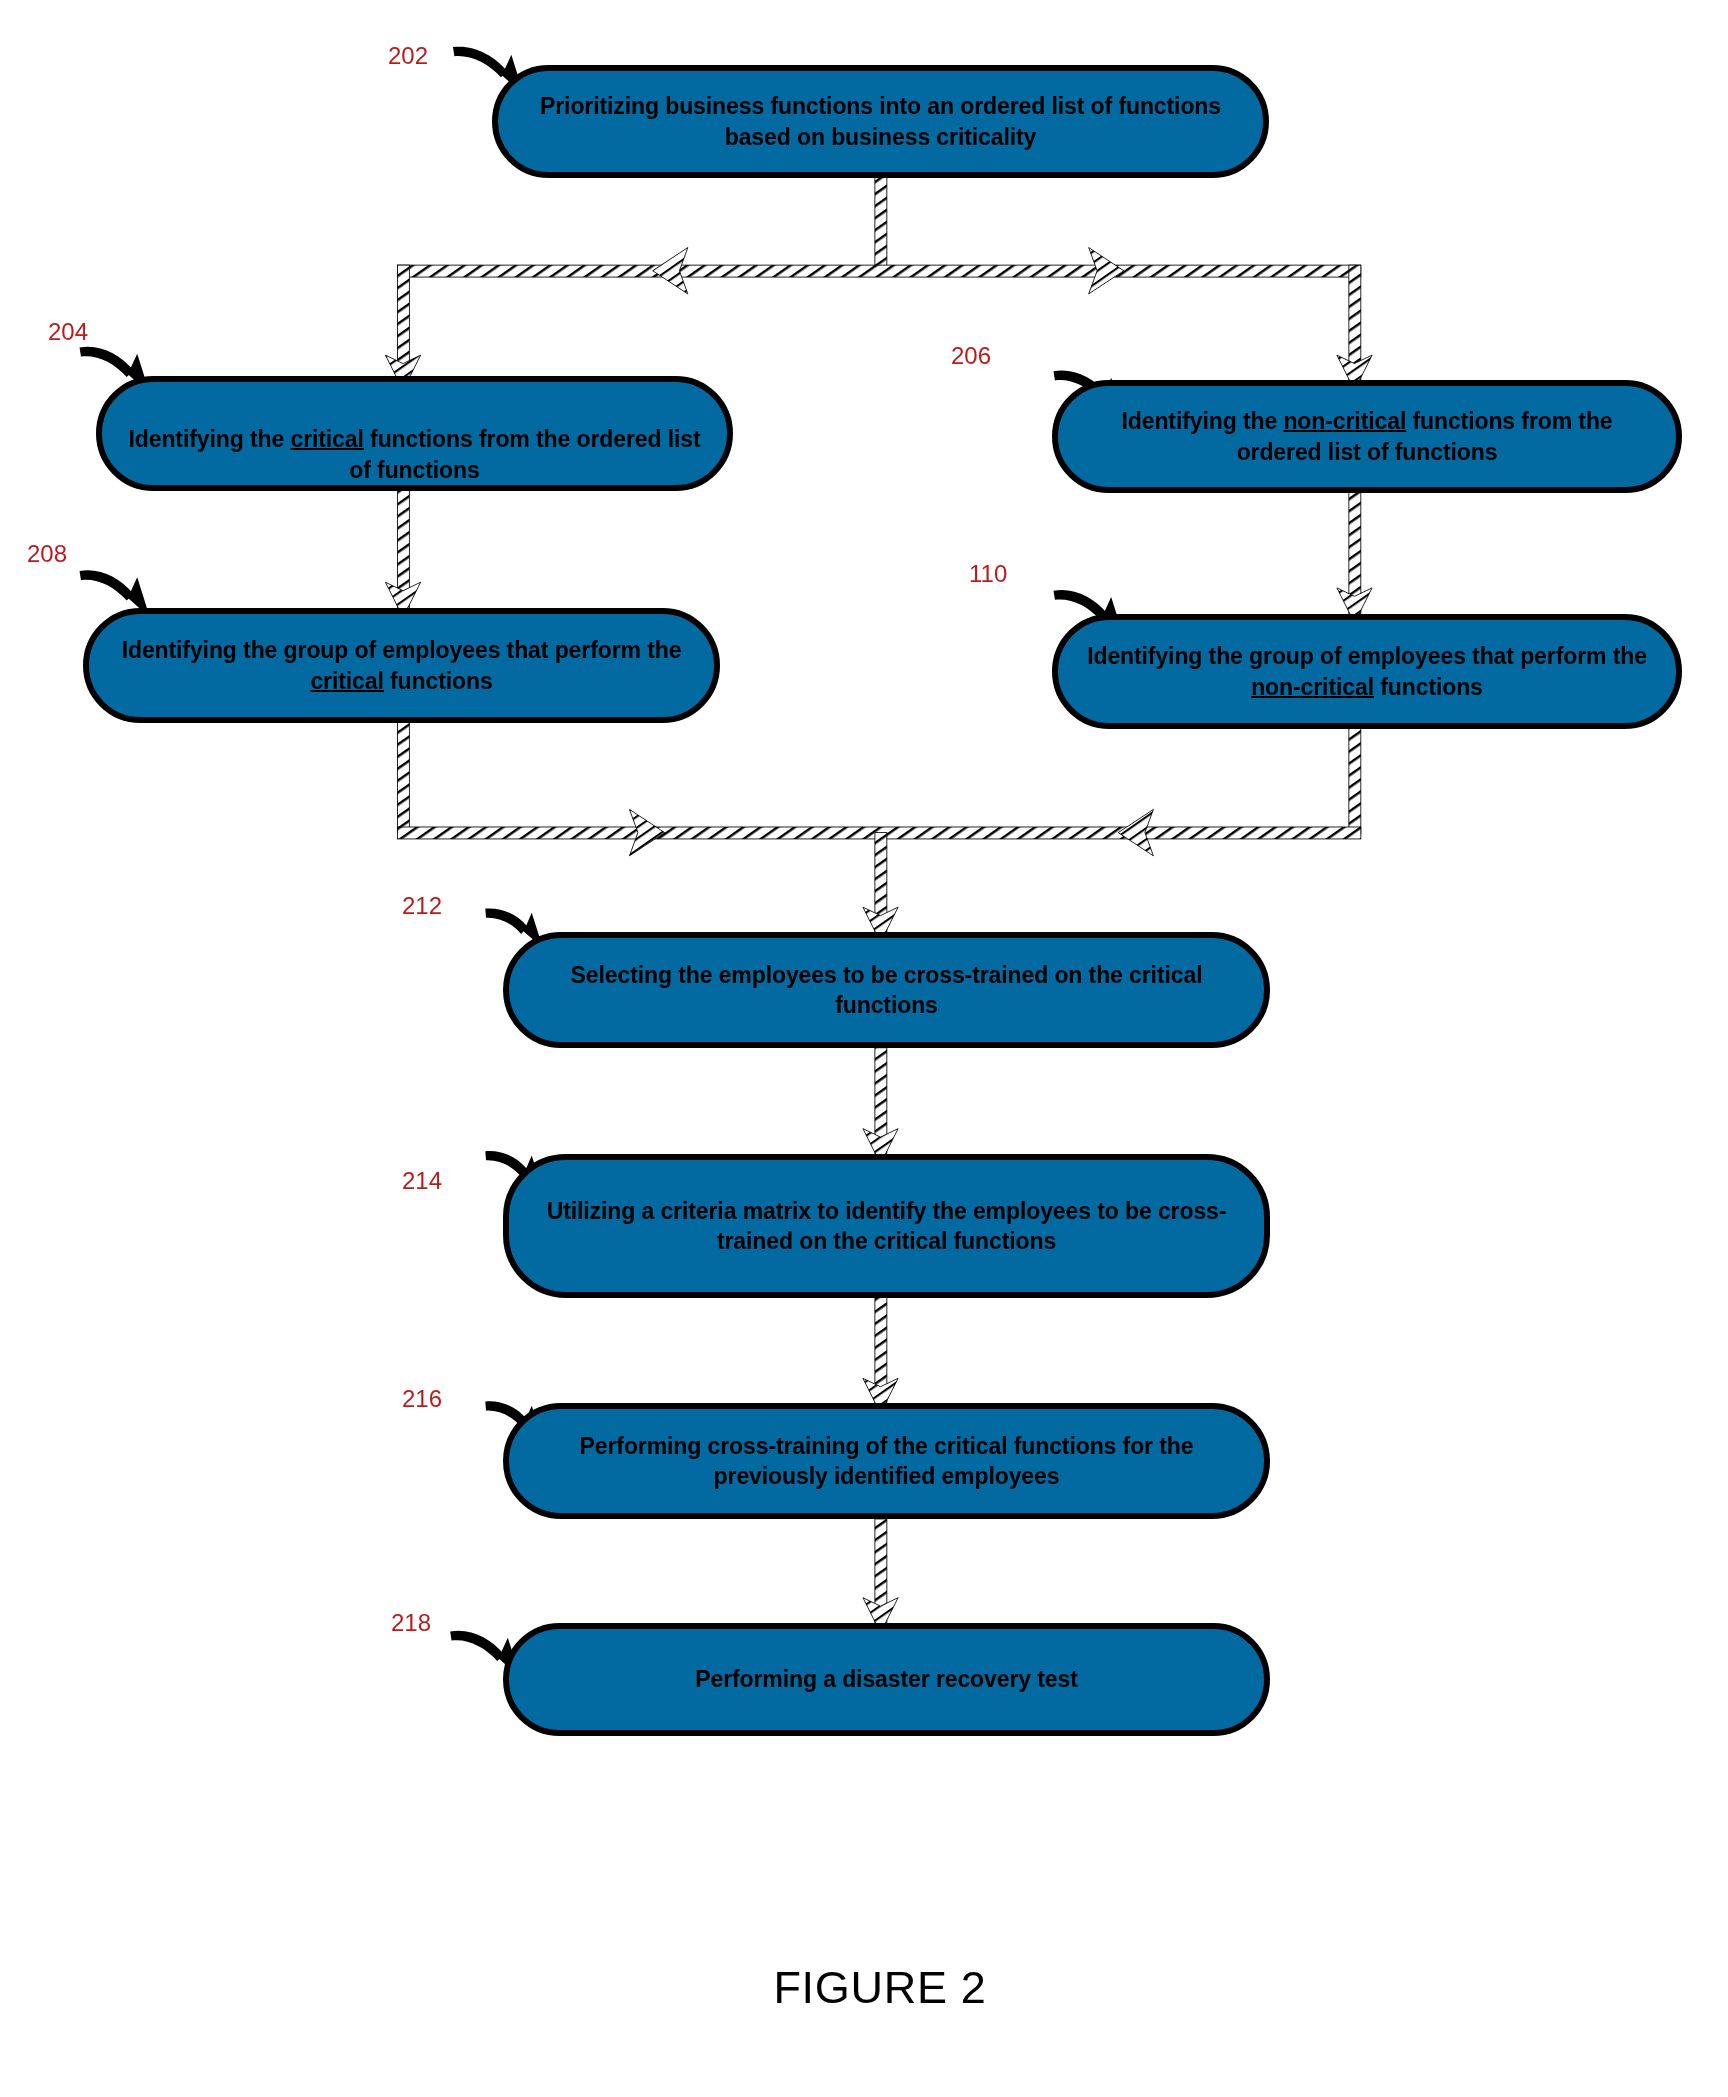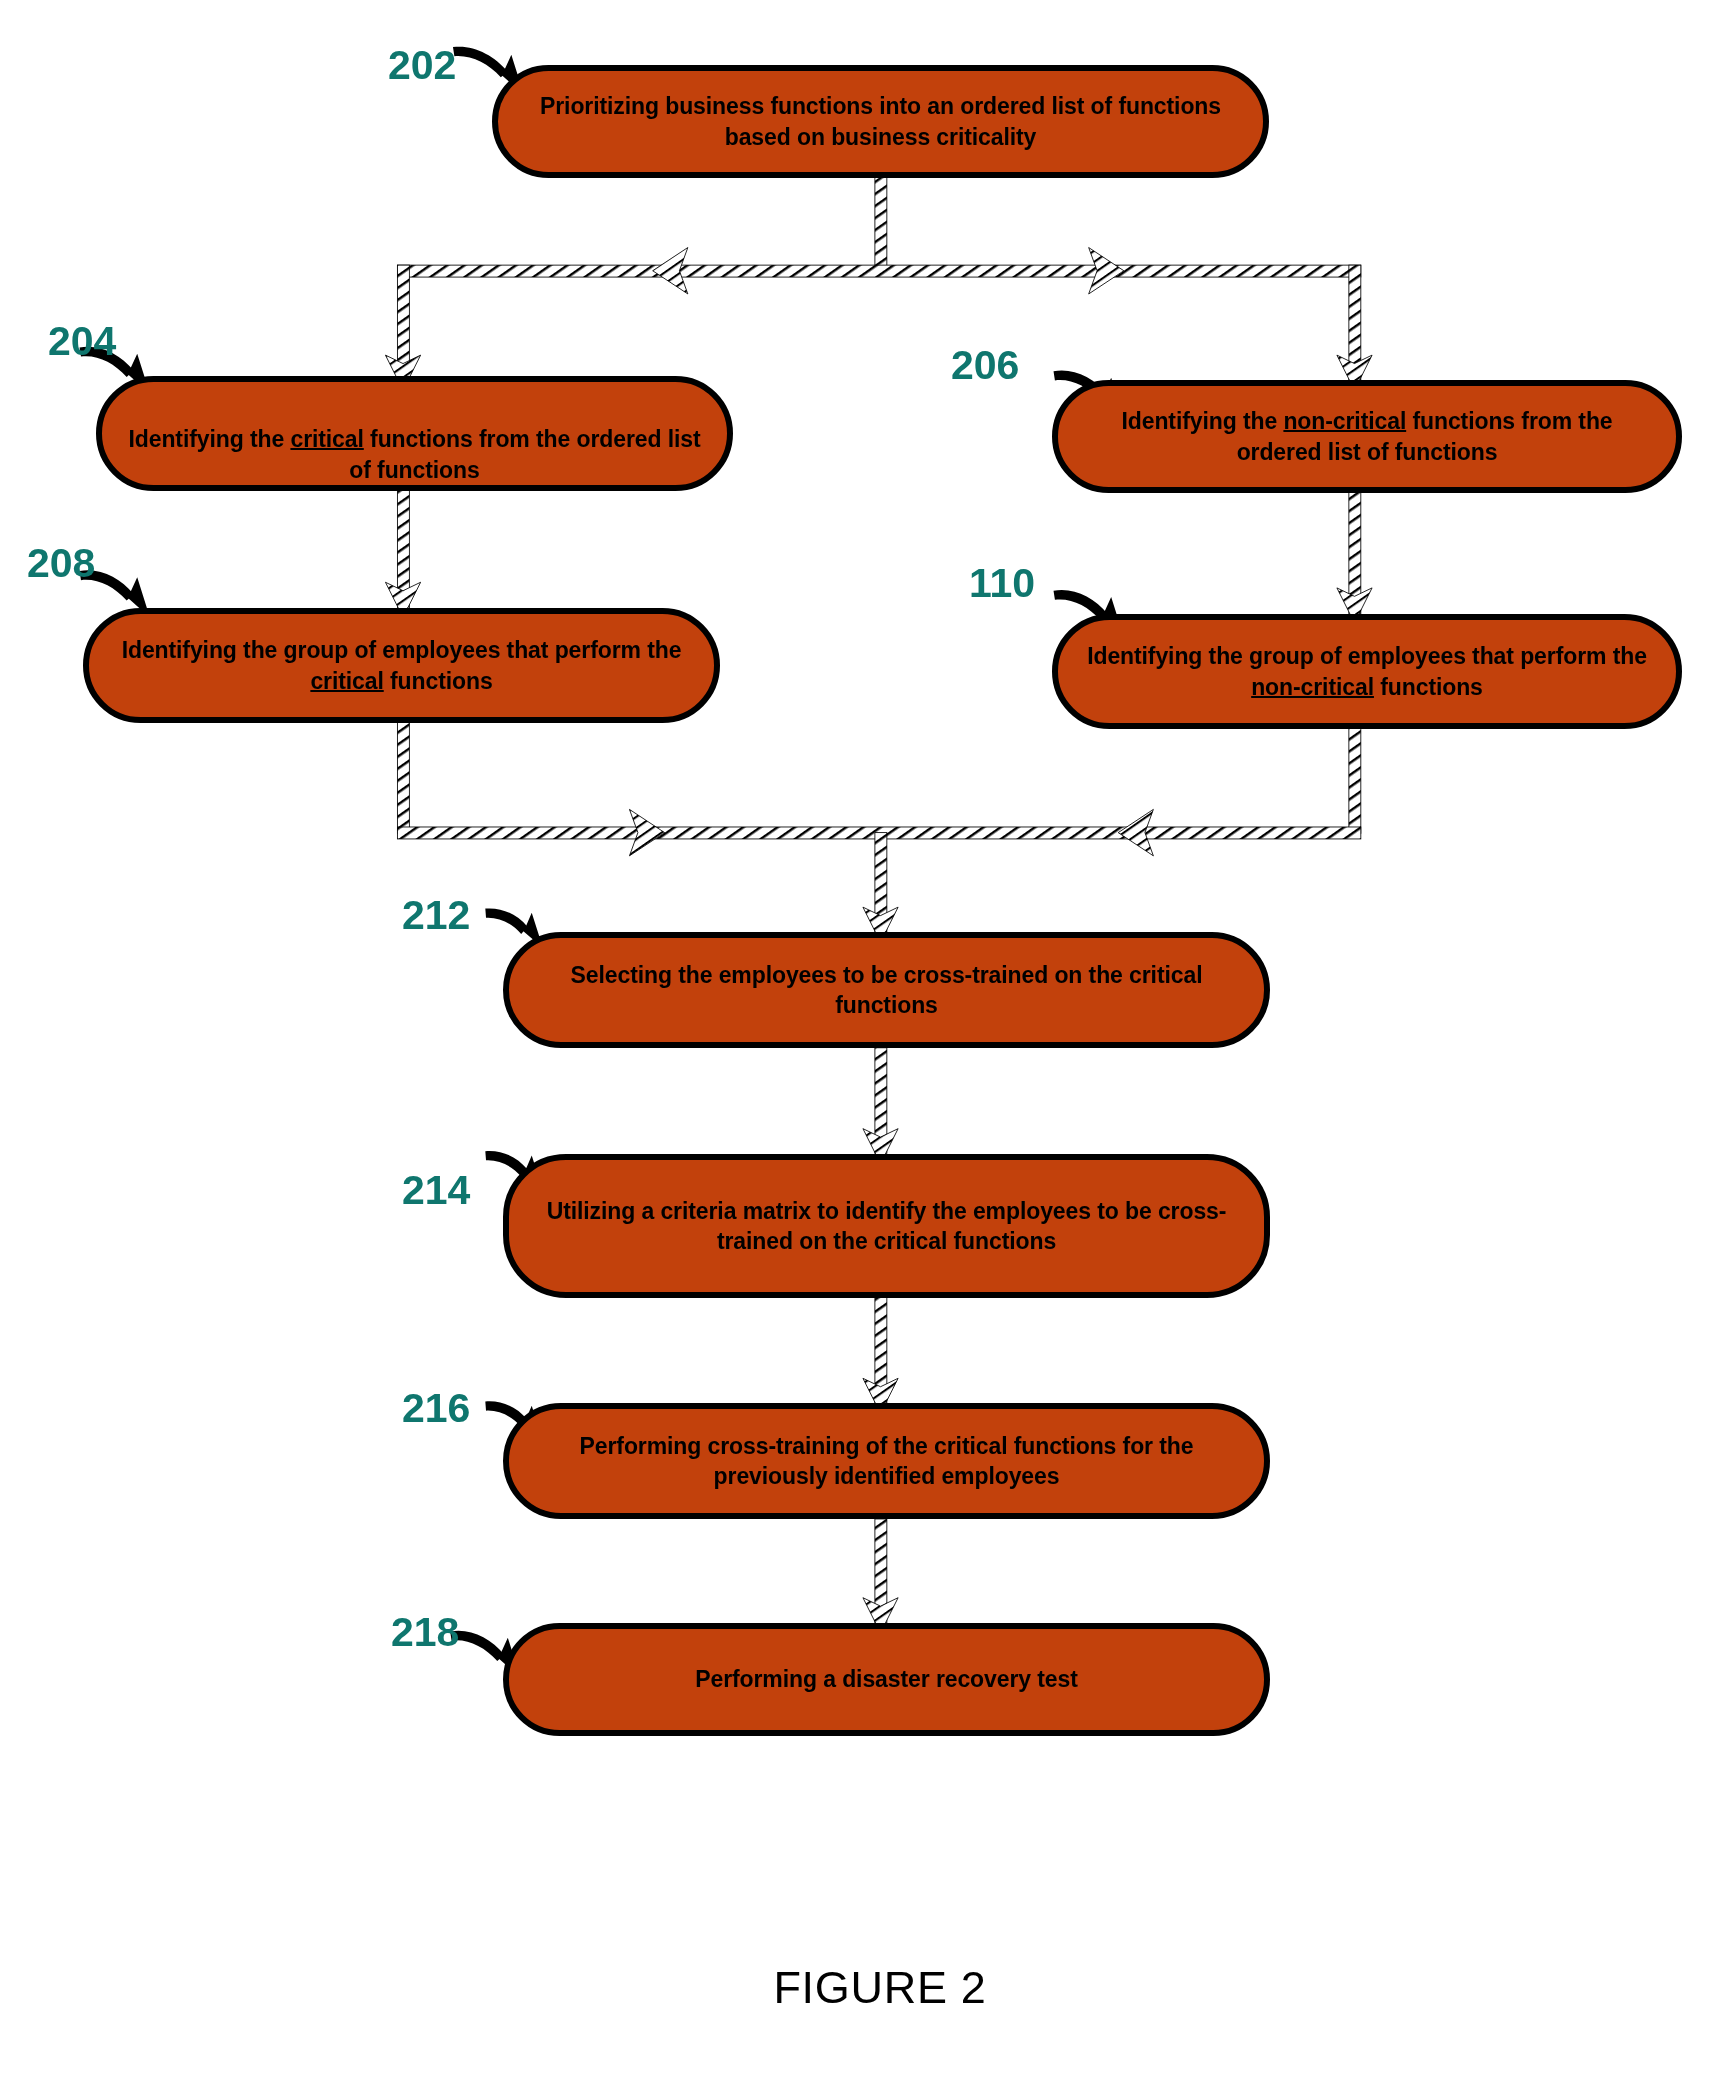--- a/index.html
+++ b/index.html
@@ -28,21 +28,21 @@
     left: 0; top: 0;
     width: 1728px;
     height: 2097px;
     pointer-events: none;
   }
 
   
   .node {
     position: absolute;
     box-sizing: border-box;
-    background: #c2410c;
+    background: #0369a1;
     border: 6.3px solid #000000;
     border-radius: 63px;
     display: flex;
     align-items: center;
     justify-content: center;
     text-align: center;
     z-index: 3;
   }
   .node-text {
     font-family: "Liberation Sans", sans-serif;
@@ -52,23 +52,23 @@
     color: #000000;
     padding: 0 24px;
     letter-spacing: -0.1px;
   }
   .node-text u { text-decoration: underline; text-underline-offset: 1.4px; }
 
   
   .ref-num {
     position: absolute;
     font-family: "Liberation Sans", sans-serif;
-    font-weight: bold;
-    font-size: 41px;
-    color: #0f766e;
+    font-weight: normal;
+    font-size: 24px;
+    color: #b91c1c;
     z-index: 4;
     white-space: nowrap;
   }
 
   
   #figure-caption {
     position: absolute;
     left: 16px;
     top: 1962px;
     width: 1728px;

